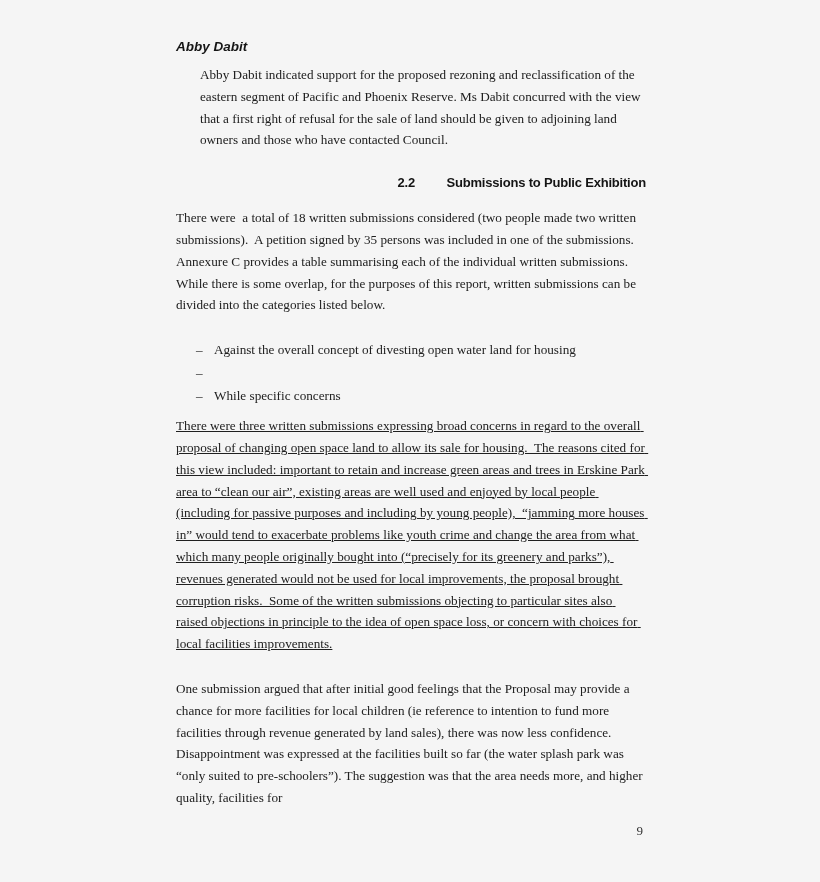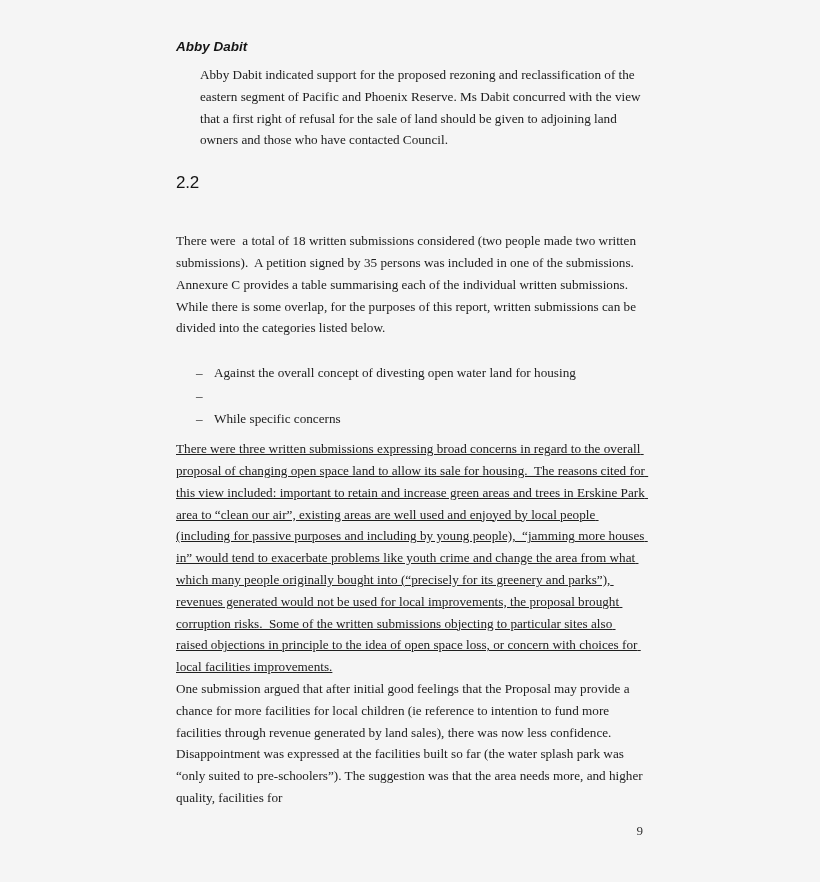--- a/index.html
+++ b/index.html
@@ -33,52 +33,53 @@
     line-height: 21.8px;
     margin: 0;
     white-space: pre-wrap;
     color: #202020;
   }
   #para1 { margin-top: 10px; margin-left: 24px; }
   .section-heading {
     display: flex;
     margin: 21px 0 0 0;
     font-family: "Liberation Sans", sans-serif;
-    font-weight: normal;
-    font-size: 17px;
+    font-weight: bold;
+    font-size: 13px;
     line-height: 22px;
     letter-spacing: -0.2px;
     color: #141414;
+    justify-content: flex-end;
   }
   .section-num {
     display: inline-block;
     width: 49px;
     flex: 0 0 49px;
   }
-  #para2 { margin-top: 36px; }
+  #para2 { margin-top: 13px; }
   .dash-list {
     list-style: none;
     margin: 22px 0 0 0;
     padding: 0;
   }
   .dash-item {
     display: flex;
     font-size: 13.2px;
     line-height: 23px;
     color: #202020;
   }
   .dash-marker {
     display: inline-block;
     width: 18px;
     flex: 0 0 18px;
     margin-left: 20px;
   }
   #subhead2 { margin-top: 21px; }
   #para3 { margin-top: 8px; text-decoration: underline; }
-  #para4 { }
+  #para4 { margin-top: 23px; }
   .page-number {
     margin-top: 15px;
     text-align: right;
     padding-right: 3px;
     font-size: 13px;
     line-height: 14px;
     color: #333333;
   }
 </style>
 </head>
@@ -86,20 +87,21 @@
 
 <div class="page">
   <div class="content">
 
     <h3 class="subhead first">Abby Dabit</h3>
 
     <p class="body-para" id="para1">Abby Dabit indicated support for the proposed rezoning and reclassification of the eastern segment of Pacific and Phoenix Reserve. Ms Dabit concurred with the view that a first right of refusal for the sale of land should be given to adjoining land owners and those who have contacted Council.</p>
 
     <h2 class="section-heading">
       <span class="section-num">2.2</span>
+      <span class="section-title">Submissions to Public Exhibition</span>
     </h2>
 
     <p class="body-para" id="para2">There were  a total of 18 written submissions considered (two people made two written submissions).  A petition signed by 35 persons was included in one of the submissions. Annexure C provides a table summarising each of the individual written submissions. While there is some overlap, for the purposes of this report, written submissions can be divided into the categories listed below.</p>
 
     <ul class="dash-list">
       <li class="dash-item">
         <span class="dash-marker">–</span>
         <span class="dash-text">Against the overall concept of divesting open water land for housing</span>
       </li>
       <li class="dash-item">

